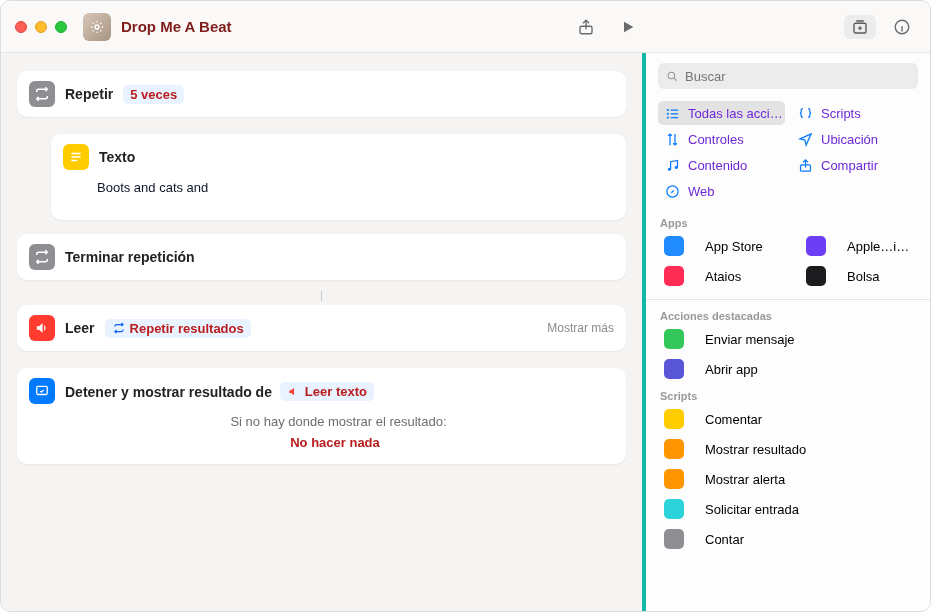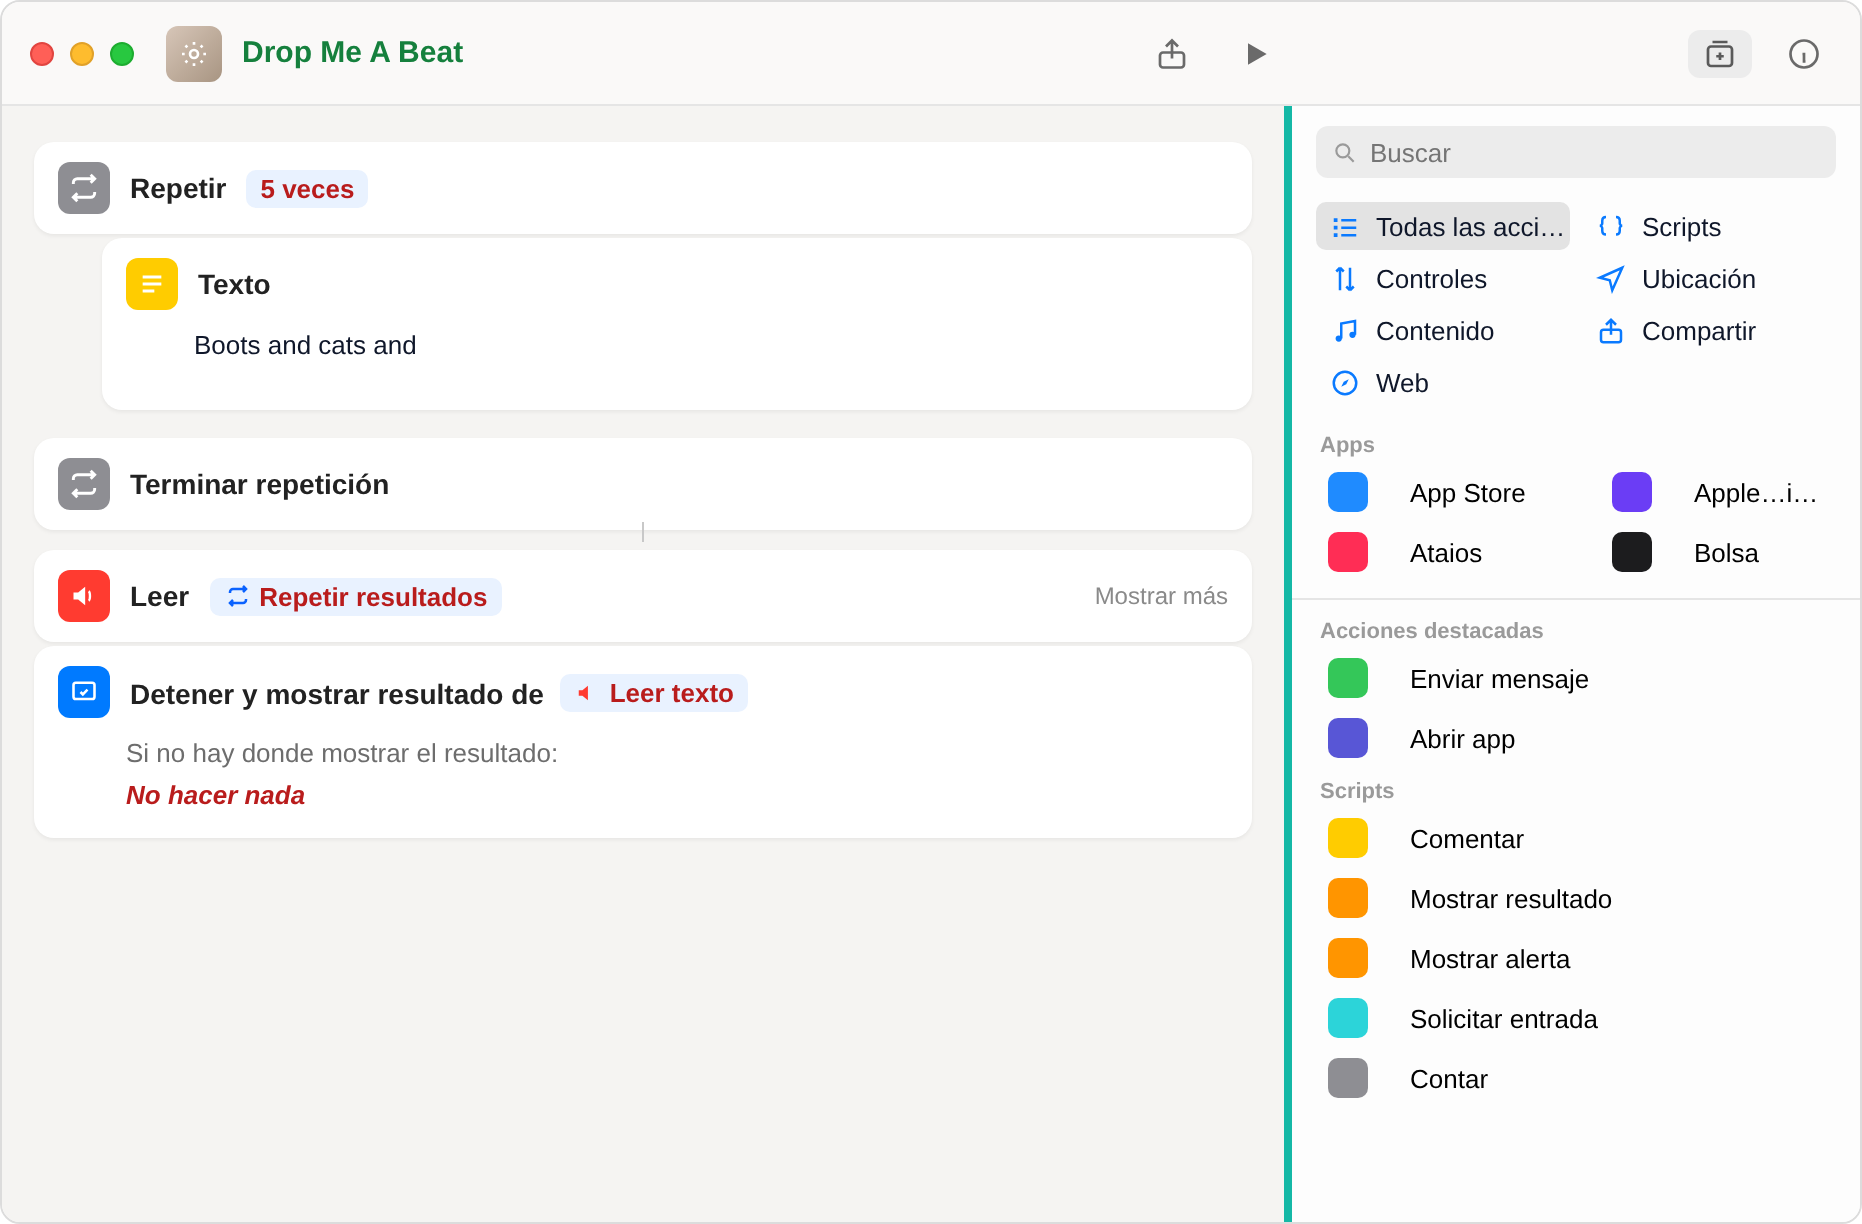--- a/index.html
+++ b/index.html
@@ -5,48 +5,48 @@
   * { box-sizing: border-box; margin: 0; padding: 0; font-family: -apple-system, BlinkMacSystemFont, "Segoe UI", sans-serif; }
   body { background: #fff; width: 931px; height: 612px; overflow: hidden; }
   .window { width: 931px; height: 612px; background: #fdfdfd; border: 1px solid #dcdcdc; border-radius: 10px; overflow: hidden; display: flex; flex-direction: column; }
   .titlebar { height: 52px; display: flex; align-items: center; padding: 0 14px; border-bottom: 1px solid #e5e5e5; background: #faf9f8; }
   .traffic { display: flex; gap: 8px; margin-right: 16px; }
   .dot { width: 12px; height: 12px; border-radius: 50%; }
   .dot.red { background: #ff5f57; border: 0.5px solid #e14540; }
   .dot.yellow { background: #febc2e; border: 0.5px solid #e1a128; }
   .dot.green { background: #28c840; border: 0.5px solid #1dad30; }
   .app-icon { width: 28px; height: 28px; border-radius: 6px; background: linear-gradient(135deg, #d7c6b8, #a89582); margin-right: 10px; display:flex; align-items:center; justify-content:center; color:#fff; }
-  .title { font-weight: 600; font-size: 15px; color: #15803d; flex: 1; }
+  .title { font-weight: 600; font-size: 15px; color: #7f1d1d; flex: 1; }
   .tb-actions { display: flex; gap: 14px; align-items: center; color: #6e6e6e; }
   .tb-btn { width: 28px; height: 24px; display:flex; align-items:center; justify-content:center; cursor:pointer; color:#6a6a6a; }
   .body { flex: 1; display: flex; min-height: 0; }
   .editor { flex: 1; padding: 18px 16px; background: #f5f4f2; overflow-y: auto; }
-  .card { background: #fff; border-radius: 10px; margin-bottom: 2px; box-shadow: 0 1px 2px rgba(0,0,0,0.06); }
+  .card { background: #fff; border-radius: 10px; margin-bottom: 17px; box-shadow: 0 1px 2px rgba(0,0,0,0.06); text-align: center; }
   .card .head { display:flex; align-items:center; padding: 10px 12px; gap: 10px; }
   .action-icon { width: 26px; height: 26px; border-radius: 6px; display:flex; align-items:center; justify-content:center; color:#fff; flex-shrink:0; }
   .gray { background: #8e8e93; }
   .yellow { background: #ffcc00; }
   .redv { background: #ff3b30; }
   .blue { background: #007aff; }
   .action-label { font-weight: 600; font-size: 14px; color:#222; }
   .token { background: #e9f2ff; color: #b91c1c; font-weight:600; font-size:13px; padding: 2px 7px; border-radius:5px; display:inline-flex; align-items:center; gap:4px; }
   .nested { margin: 0 0 0 34px; }
   .text-card { background:#fff; border-radius:10px; box-shadow: 0 1px 2px rgba(0,0,0,0.06); padding:0; }
   .text-card .head { padding:10px 12px; display:flex; align-items:center; gap:10px; }
   .text-area { margin: 0 12px 14px 46px; min-height:40px; font-size:13px; color:#0f172a; }
   .show-more { margin-left:auto; font-size:12px; color:#8a8a8a; cursor:pointer; }
   .subline { padding: 0 12px 12px 46px; font-size:13px; color:#6d6d6d; }
-  .subline .token { margin-top:4px;font-style:italic; }
+  .subline .token { margin-top:4px; }
   .inline-icon { width:14px; height:14px; display:inline-flex; align-items:center; justify-content:center; }
   
   .sidebar { width: 288px; border-left: 4px solid #14b8a6; background:#fdfdfd; display:flex; flex-direction:column; min-height:0; }
   .search { margin:10px 12px; background:#ececec; border-radius:6px; height:26px; display:flex; align-items:center; padding:0 8px; gap:6px; color:#9a9a9a; font-size:13px; }
   .search input { border:none; background:transparent; outline:none; flex:1; font-size:13px; color:#333; }
   .cat-grid { display:grid; grid-template-columns: 1fr 1fr; gap:2px 6px; padding: 2px 12px 8px; font-size:13px; }
-  .cat { display:flex; align-items:center; gap:8px; padding:4px 6px; border-radius:5px; cursor:pointer; color:#0f172a; white-space:nowrap; overflow:hidden; text-overflow:ellipsis; }
+  .cat { display:flex; align-items:center; gap:8px; padding:4px 6px; border-radius:5px; cursor:pointer; color:#6d28d9; white-space:nowrap; overflow:hidden; text-overflow:ellipsis; }
   .cat.selected { background:#e3e3e3; }
   .cat .ci { width:16px; height:16px; display:flex; align-items:center; justify-content:center; flex-shrink:0; }
   .section-label { font-size:11px; font-weight:600; color:#9a9a9a; padding:6px 14px 2px; text-transform:none; }
   .app-row, .act-row { display:flex; align-items:center; gap:21px; padding:5px 14px; font-size:13px; cursor:pointer; border-radius:4px; margin:0 4px; }
   .app-grid { display:grid; grid-template-columns:1fr 1fr; padding:0 0 4px; }
   .app-grid .app-row { overflow:hidden; }
   .app-grid .app-row span:last-child { overflow:hidden; text-overflow:ellipsis; white-space:nowrap; }
   .sq { width:20px; height:20px; border-radius:5px; flex-shrink:0; display:flex; align-items:center; justify-content:center; color:#fff; font-size:12px; }
   .scroller { overflow-y:auto; flex:1; min-height:0; }
   .divider { height:1px; background:#e5e5e5; margin:4px 0; }

